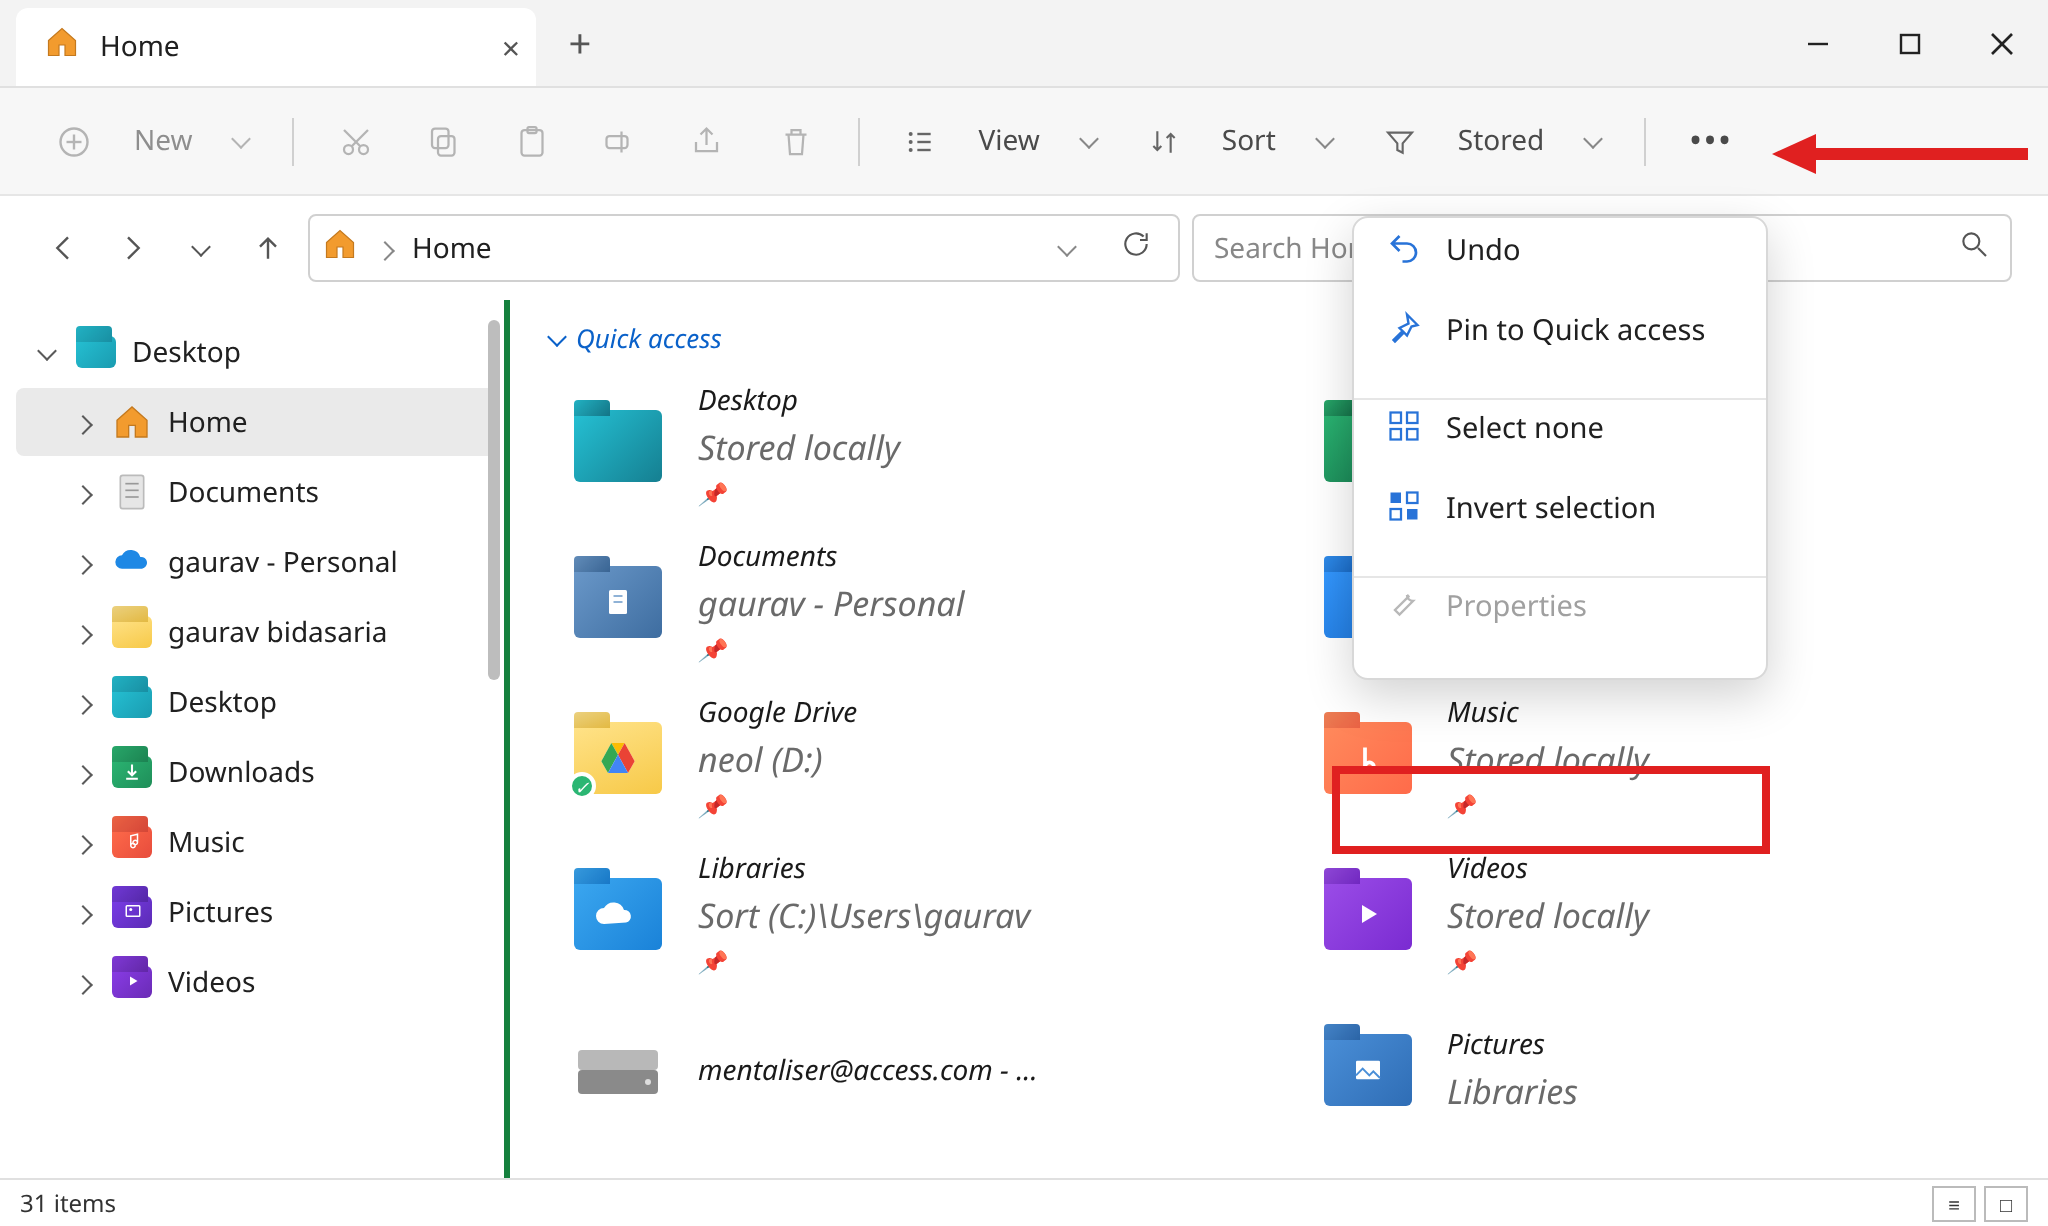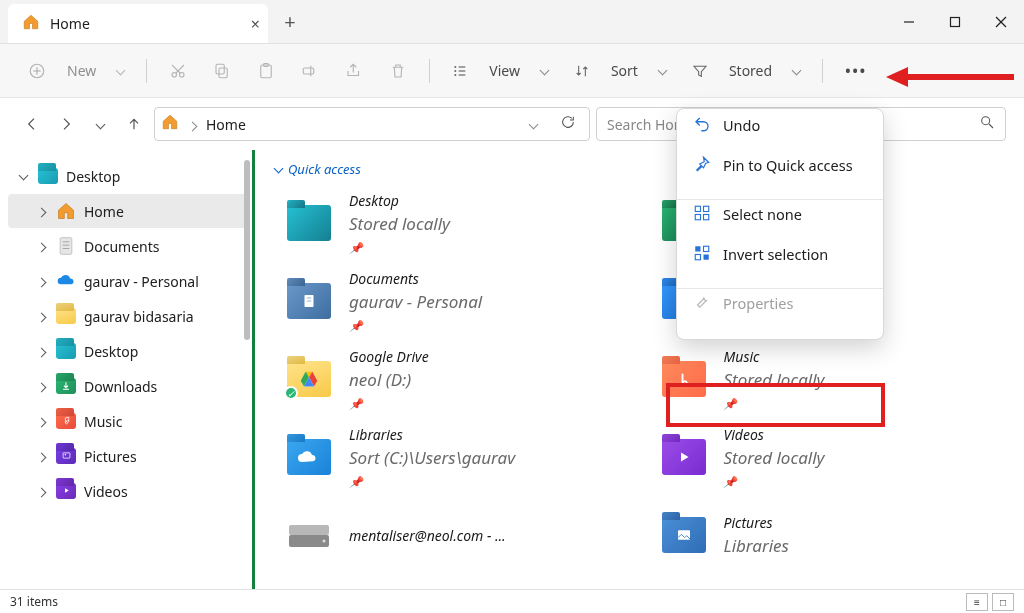--- a/index.html
+++ b/index.html
@@ -461,21 +461,21 @@
         <div class="item">
 
     <div class="item-icon">
             <svg width="44" height="32" viewBox="0 0 44 32">
               <rect x="2" y="16" width="40" height="12" rx="2" fill="#8a8a8a"></rect>
               <rect x="2" y="6" width="40" height="10" rx="2" fill="#b8b8b8"></rect>
               <circle cx="37" cy="22" r="1.5" fill="#ddd"></circle>
             </svg>
           </div>
     <div class="item-text">
-      <span class="item-title">mentaliser@neol.com - ...</span>
+      <span class="item-title">mentaliser@access.com - ...</span>
 
     </div>
         </div>
         <div class="item" style="overflow: hidden;">
 
     <div class="item-icon">
             <div class="folder" style="width:44px;height:36px;background:linear-gradient(135deg,#4a8fd8,#2f6db5);display:flex;align-items:center;justify-content:center">
               <svg width="20" height="16" viewBox="0 0 24 24">
                 <rect x="3" y="5" width="18" height="14" rx="1" fill="#fff"></rect>
                 <path d="M3 16 l5-5 5 5 3-3 5 5" stroke="#4a8fd8" fill="none" stroke-width="1.5"></path>

